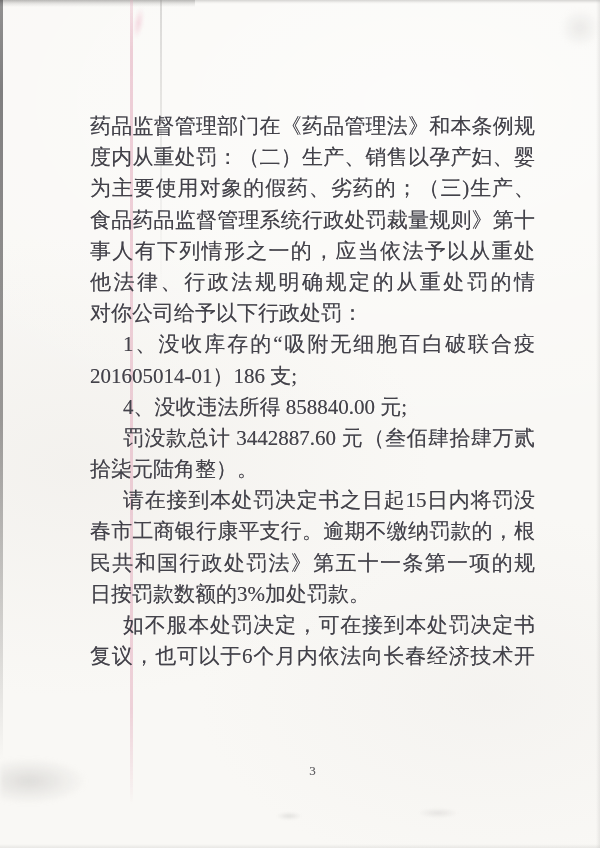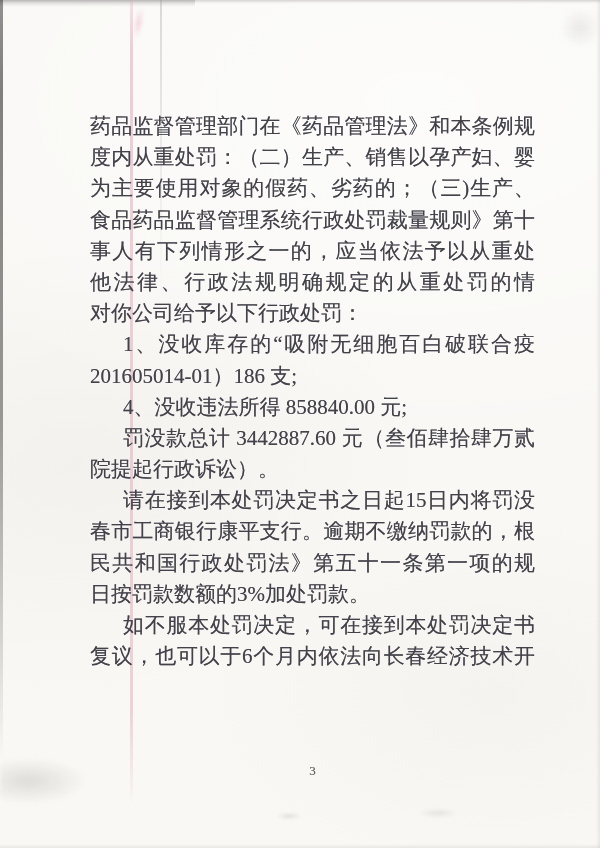--- a/index.html
+++ b/index.html
@@ -94,21 +94,21 @@
       <div class="line fill">度内从重处罚：（二）生产、销售以孕产妇、婴幼儿及儿童</div>
       <div class="line fill">为主要使用对象的假药、劣药的；（三)生产、销售的生物制</div>
       <div class="line fill">食品药品监督管理系统行政处罚裁量规则》第十一条：“当</div>
       <div class="line fill">事人有下列情形之一的，应当依法予以从重处罚：（九）其</div>
       <div class="line fill">他法律、行政法规明确规定的从重处罚的情形。”本局决定</div>
       <div class="line">对你公司给予以下行政处罚：</div>
       <div class="line indent fill">1、没收库存的“吸附无细胞百白破联合疫苗”（批号：</div>
       <div class="line">201605014-01）186 支;</div>
       <div class="line indent">4、没收违法所得 858840.00 元;</div>
       <div class="line indent fill">罚没款总计 3442887.60 元（叁佰肆拾肆万贰仟捌佰捌</div>
-      <div class="line">院提起行政诉讼）。</div>
+      <div class="line">拾柒元陆角整）。</div>
       <div class="line indent">请在接到本处罚决定书之日起15日内将罚没款缴到长</div>
       <div class="line fill">春市工商银行康平支行。逾期不缴纳罚款的，根据《中华人</div>
       <div class="line fill">民共和国行政处罚法》第五十一条第一项的规定，将依法每</div>
       <div class="line">日按罚款数额的3%加处罚款。</div>
       <div class="line indent">如不服本处罚决定，可在接到本处罚决定书之日起60</div>
       <div class="line fill">复议，也可以于6个月内依法向长春经济技术开发区人民法</div>
     </div>
 
   <div class="pagenum">3</div>
 </div>

